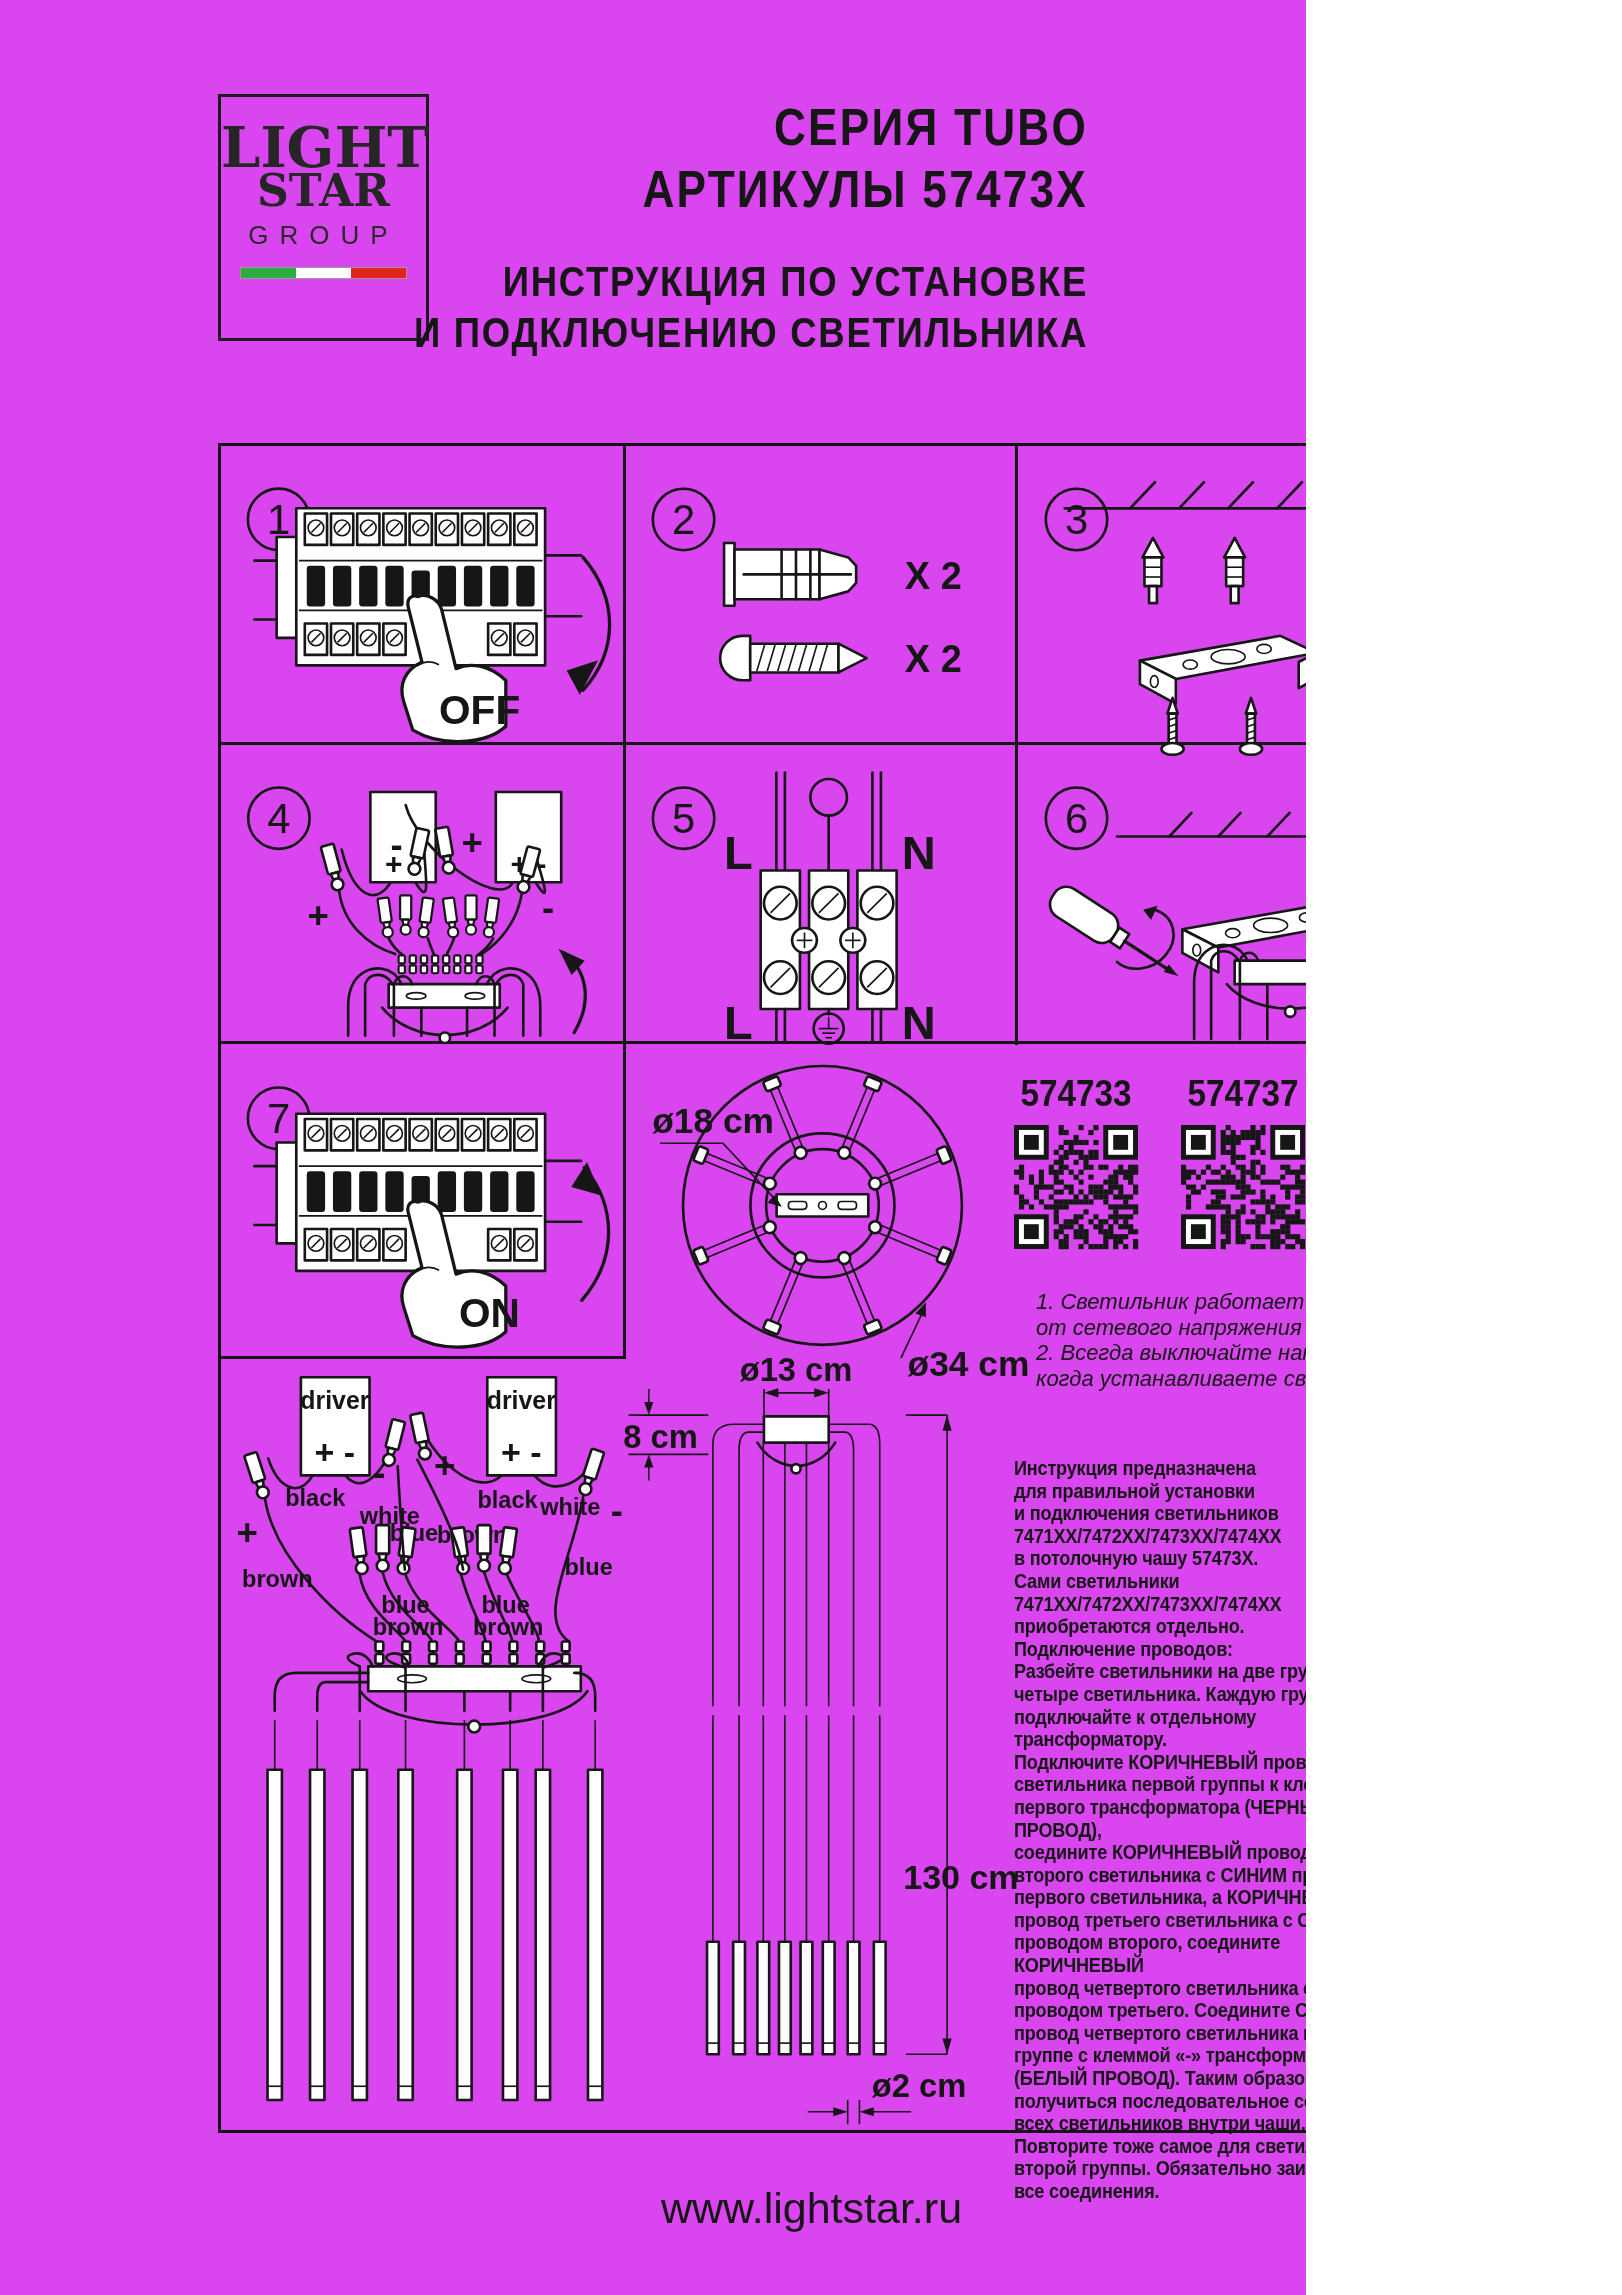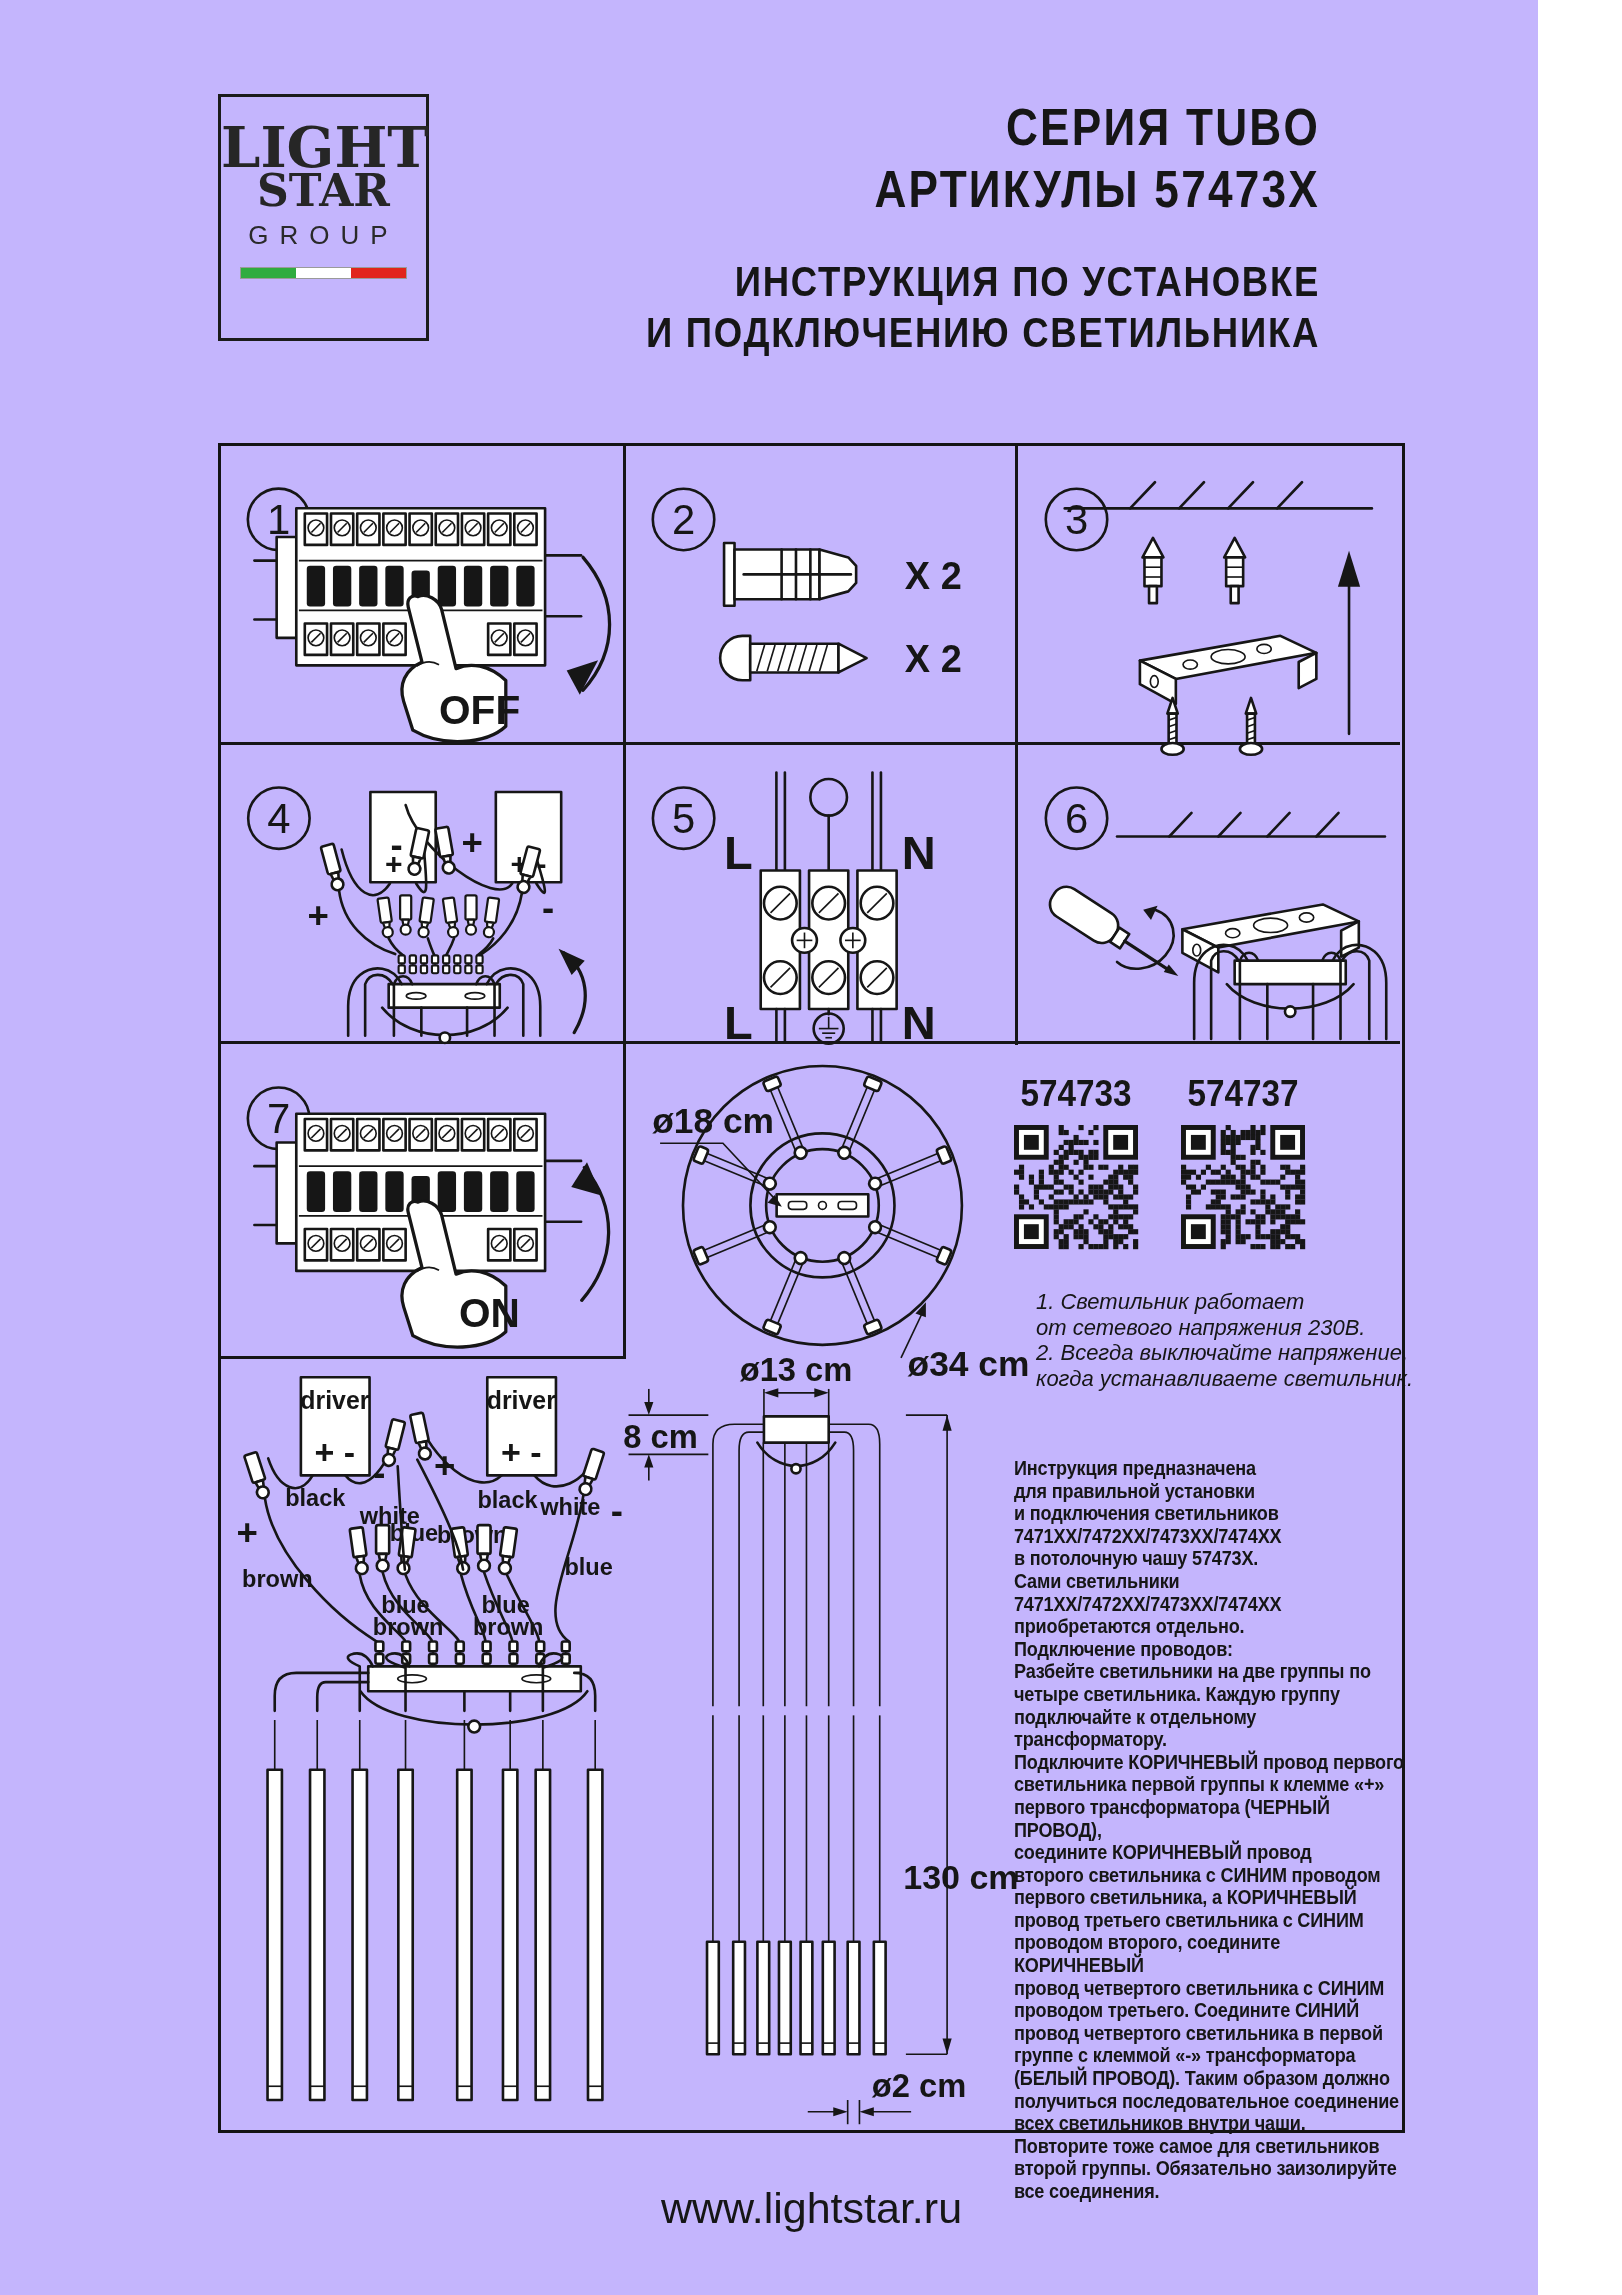--- a/index.html
+++ b/index.html
@@ -1,16 +1,16 @@
 <!DOCTYPE html>
 <html style="font-size:10.5px"><head>
 <meta charset="utf-8">
 <style>
   html,body{margin:0;padding:0;background:#fff;}
-  .page{position:relative;width:1538px;height:2295px;background:#c4b5fd;overflow:hidden;
+  .page{position:relative;width:1306px;height:2295px;background:#d946ef;overflow:hidden;
         font-family:"Liberation Sans",sans-serif;color:#161616;}
   .abs{position:absolute;}
   .hline,.vline{position:absolute;background:#161616;}
   
   .logo-box{left:218px;top:94px;width:211px;height:247px;border:3.3px solid #1b1b1b;
             box-sizing:border-box;text-align:center;}
   .logo-light,.logo-star{font-family:"DejaVu Serif","Liberation Serif",serif;font-weight:bold;
             color:#262626;line-height:.88;}
   .logo-light{font-size:56px;margin-top:26px;}
   .logo-star{font-size:44px;}

